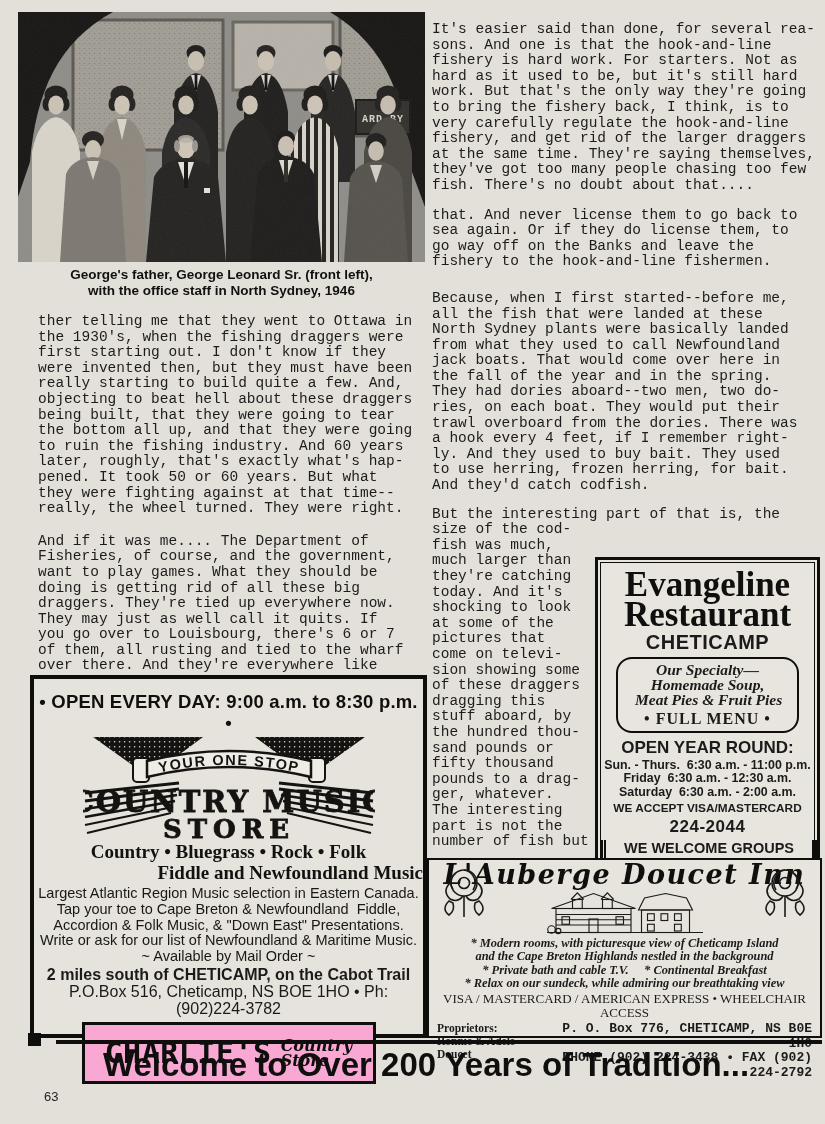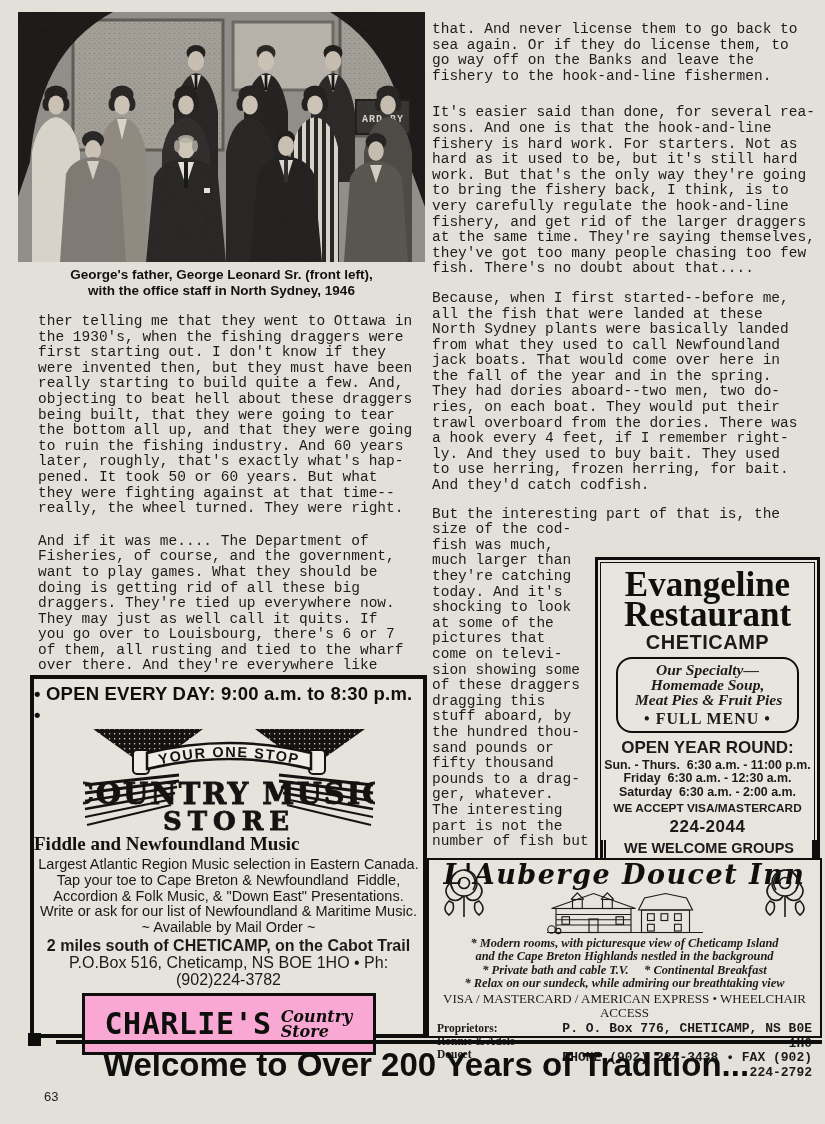--- a/index.html
+++ b/index.html
@@ -17,24 +17,24 @@
   .col-left{left:38px;top:314px;width:392px;}
   .col-left .p1{margin:0 0 17px 0;}
   .col-right{left:432px;top:22px;width:392px;}
   .col-right .rp0{margin:0 0 21px 0;}
   .col-right .rp1{margin:0 0 14px 0;}
   .col-right .rp2{margin:0 0 13px 0;}
   .col-right .rpw{margin:0;}
   .col-right .rpn{margin:0;width:170px;}
   
   .cm-ad{left:30px;top:675px;width:397px;height:363px;border:4px solid #0e0e0c;box-sizing:border-box;background:#e6e3dc;}
-  .cm-open{margin-top:4px;font-weight:bold;font-size:18.5px;line-height:21px;text-align:left;letter-spacing:0.2px;color:#0f0f0d;}
+  .cm-open{margin-top:12px;font-weight:bold;font-size:18.5px;line-height:21px;text-align:center;letter-spacing:0.2px;color:#0f0f0d;}
   .cm-logo{display:block;margin:2px auto 0;}
   .cm-genres{font-weight:bold;font-size:19px;line-height:20px;text-align:center;margin-top:1px;color:#121210;}
-  .cm-sub{font-weight:bold;font-size:19px;line-height:21px;text-align:left;color:#121210;}
+  .cm-sub{font-weight:bold;font-size:19px;line-height:21px;text-align:right;color:#121210;}
   .cm-body{margin-top:3px;font-size:14.5px;line-height:15.8px;text-align:center;color:#18181б;color:#181816;}
   .cm-addr{font-weight:bold;font-size:16px;line-height:17px;text-align:center;margin-top:1px;}
   .cm-po{font-size:16px;line-height:17px;text-align:center;}
   .charlies{margin:5px auto 0;width:288px;height:56px;border:3.5px solid #0e0e0c;display:flex;align-items:center;justify-content:center;gap:9px;background:#f9a8d4;}
   .charlies-name{font-family:"DejaVu Sans Mono","Liberation Mono",monospace;font-weight:bold;font-size:30px;letter-spacing:0.5px;color:#0e0e0c;}
   .charlies-words{font-family:"DejaVu Serif","Liberation Serif",serif;font-weight:bold;font-style:italic;font-size:16px;line-height:15px;text-align:left;color:#0e0e0c;}
   
   .ev-ad{left:595px;top:557px;width:225px;height:360px;border:3.5px solid #0e0e0c;box-sizing:border-box;background:#e8e5de;}
   .ev-inner{position:absolute;left:2px;top:2px;right:2px;bottom:2px;border:1.5px solid #0e0e0c;text-align:center;}
   .ev-t1{font-weight:bold;font-size:35px;line-height:29px;margin-top:7px;font-family:"Liberation Serif","DejaVu Serif",serif;color:#0f0f0d;}
@@ -224,35 +224,35 @@
 want to play games. What they should be
 doing is getting rid of all these big
 draggers. They're tied up everywhere now.
 They may just as well call it quits. If
 you go over to Louisbourg, there's 6 or 7
 of them, all rusting and tied to the wharf
 over there. And they're everywhere like</div>
   </div>
 
   <div class="abs col-right">
-    <div class="mono pre rp0">that. And never license them to go back to
-sea again. Or if they do license them, to
-go way off on the Banks and leave the
-fishery to the hook-and-line fishermen.</div>
     <div class="mono pre rp1">It's easier said than done, for several rea-
 sons. And one is that the hook-and-line
 fishery is hard work. For starters. Not as
 hard as it used to be, but it's still hard
 work. But that's the only way they're going
 to bring the fishery back, I think, is to
 very carefully regulate the hook-and-line
 fishery, and get rid of the larger draggers
 at the same time. They're saying themselves,
 they've got too many people chasing too few
 fish. There's no doubt about that....</div>
+    <div class="mono pre rp0">that. And never license them to go back to
+sea again. Or if they do license them, to
+go way off on the Banks and leave the
+fishery to the hook-and-line fishermen.</div>
     <div class="mono pre rp2">Because, when I first started--before me,
 all the fish that were landed at these
 North Sydney plants were basically landed
 from what they used to call Newfoundland
 jack boats. That would come over here in
 the fall of the year and in the spring.
 They had dories aboard--two men, two do-
 ries, on each boat. They would put their
 trawl overboard from the dories. There was
 a hook every 4 feet, if I remember right-
@@ -313,20 +313,21 @@
       <rect x="50" y="23" width="16" height="24" rx="4" fill="#efece6" stroke="#141311" stroke-width="2"></rect>
       <rect x="226" y="23" width="16" height="24" rx="4" fill="#efece6" stroke="#141311" stroke-width="2"></rect>
       <path d="M64,26 Q146,6 228,26 L228,42 Q146,22 64,42 Z" fill="#efece6" stroke="#141311" stroke-width="2.5"></path>
       <path id="bpath" d="M66,40 Q146,20 226,40" fill="none"></path>
       <text font-family="Liberation Sans, sans-serif" font-size="14.5" font-weight="bold" letter-spacing="1.5" fill="#141311">
         <textPath href="#bpath" startOffset="50%" text-anchor="middle">YOUR ONE STOP</textPath>
       </text>
       <text x="146" y="77" text-anchor="middle" font-family="DejaVu Serif, serif" font-weight="bold" font-size="29" letter-spacing="2" fill="#141311" stroke="#141311" stroke-width="0.8">COUNTRY MUSIC</text>
       <text x="146" y="103" text-anchor="middle" font-family="DejaVu Serif, serif" font-weight="bold" font-size="26" letter-spacing="6" fill="#141311" stroke="#141311" stroke-width="0.8">STORE</text>
     </svg>
+    <div class="cm-genres serif">Country  •  Bluegrass  •  Rock  •  Folk</div>
     <div class="cm-sub serif">Fiddle and Newfoundland Music</div>
     <div class="cm-body sans pre">Largest Atlantic Region Music selection in Eastern Canada.
 Tap your toe to Cape Breton &amp; Newfoundland  Fiddle,
 Accordion &amp; Folk Music, &amp; "Down East" Presentations.
 Write or ask for our list of Newfoundland &amp; Maritime Music.
 ~ Available by Mail Order ~</div>
     <div class="cm-addr sans">2 miles south of CHETICAMP, on the Cabot Trail</div>
     <div class="cm-po sans">P.O.Box 516, Cheticamp, NS BOE 1HO • Ph: (902)224-3782</div>
     <div class="charlies">
       <span class="charlies-name">CHARLIE'S</span>

